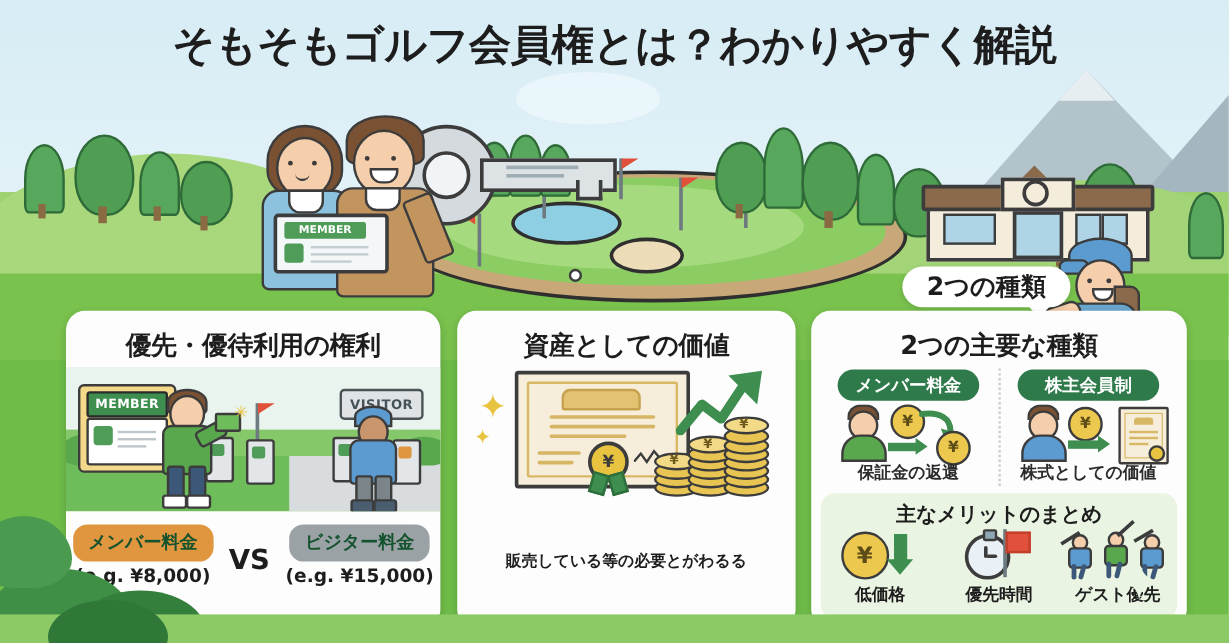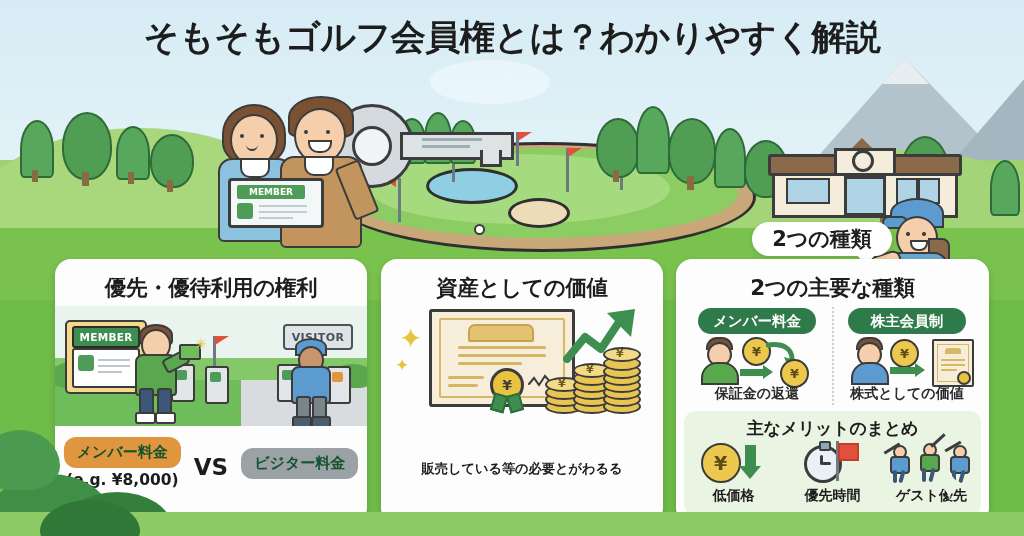--- a/index.html
+++ b/index.html
@@ -397,20 +397,21 @@
     </div>
 
     <div class="pricerow">
       <div class="pricecol">
         <div class="pill pill-orange">メンバー料金</div>
         <div class="priceval">(e.g. ¥8,000)</div>
       </div>
       <div class="vs">VS</div>
       <div class="pricecol">
         <div class="pill pill-gray">ビジター料金</div>
+        <div class="priceval">(e.g. ¥15,000)</div>
       </div>
     </div>
   </div>
 
   <div class="card" id="card-mid">
     <div class="card-title">資産としての価値</div>
 
     <div id="mid-art">
       <div class="spark" style="left:18px;top:22px;font-size:28px;">✦</div>
       <div class="spark" style="left:14px;top:54px;font-size:17px;">✦</div>

